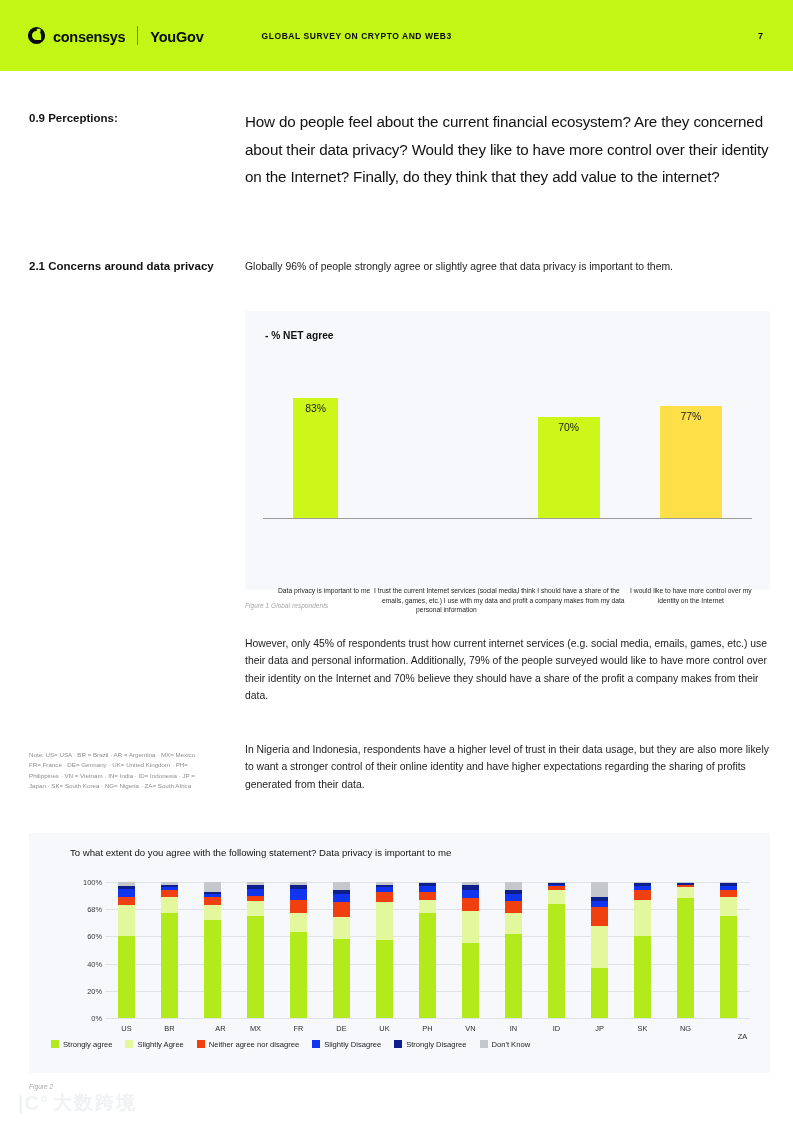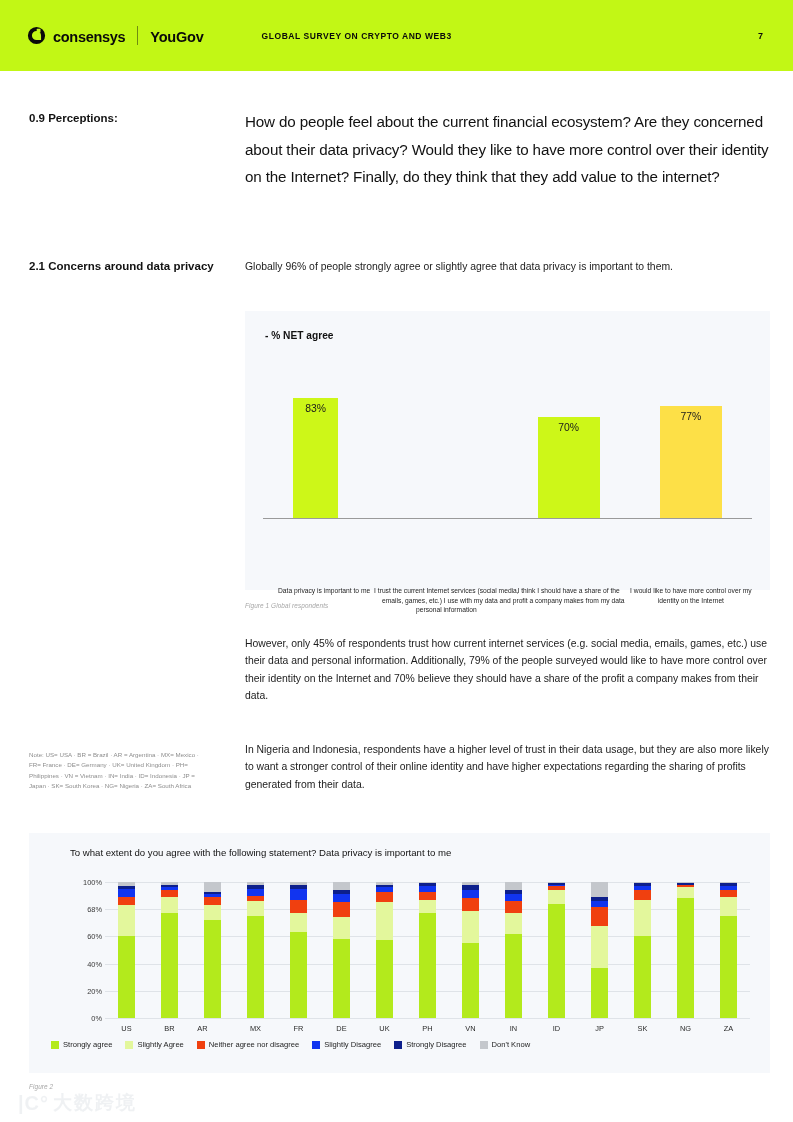--- a/index.html
+++ b/index.html
@@ -234,21 +234,21 @@
   }
 
   .fig2-legend {
     position: absolute;
     left: 22px; top: 207px;
     display: flex;
     align-items: center;
     gap: 13px;
     flex-wrap: nowrap;
   }
-  .legend-item { display: flex; align-items: flex-end; }
+  .legend-item { display: flex; align-items: flex-start; }
   .legend-swatch {
     width: 8px; height: 8px;
     margin-right: 4px;
     flex: none;
   }
   .legend-text {
     font-size: 7.6px;
     color: #1e1e1e;
     white-space: nowrap;
   }
@@ -371,21 +371,21 @@
       </div>
       <div class="x-tick" style="left: 43px; width: 43px;">BR</div>
       <div class="s-col" style="left: 99px; width: 17px;">
         <div class="s-seg" style="height: 97.92px; background: rgb(179, 234, 28);"></div>
         <div class="s-seg" style="height: 14.96px; background: rgb(227, 247, 156);"></div>
         <div class="s-seg" style="height: 8.16px; background: rgb(240, 64, 15);"></div>
         <div class="s-seg" style="height: 2.72px; background: rgb(17, 52, 240);"></div>
         <div class="s-seg" style="height: 2.72px; background: rgb(13, 31, 140);"></div>
         <div class="s-seg" style="height: 9.52px; background: rgb(196, 199, 204);"></div>
       </div>
-      <div class="x-tick" style="left: 76px; width: 43px;">AR</div>
+      <div class="x-tick" style="left: 94px; width: 43px;">AR</div>
       <div class="s-col" style="left: 142px; width: 17px;">
         <div class="s-seg" style="height: 102px; background: rgb(179, 234, 28);"></div>
         <div class="s-seg" style="height: 14.96px; background: rgb(227, 247, 156);"></div>
         <div class="s-seg" style="height: 5.44px; background: rgb(240, 64, 15);"></div>
         <div class="s-seg" style="height: 6.8px; background: rgb(17, 52, 240);"></div>
         <div class="s-seg" style="height: 4.08px; background: rgb(13, 31, 140);"></div>
         <div class="s-seg" style="height: 2.72px; background: rgb(196, 199, 204);"></div>
       </div>
       <div class="x-tick" style="left: 129px; width: 43px;">MX</div>
       <div class="s-col" style="left: 185px; width: 17px;">
@@ -478,21 +478,21 @@
       </div>
       <div class="x-tick" style="left: 559px; width: 43px;">NG</div>
       <div class="s-col" style="left: 615px; width: 17px;">
         <div class="s-seg" style="height: 102px; background: rgb(179, 234, 28);"></div>
         <div class="s-seg" style="height: 19.04px; background: rgb(227, 247, 156);"></div>
         <div class="s-seg" style="height: 6.8px; background: rgb(240, 64, 15);"></div>
         <div class="s-seg" style="height: 4.08px; background: rgb(17, 52, 240);"></div>
         <div class="s-seg" style="height: 2.72px; background: rgb(13, 31, 140);"></div>
         <div class="s-seg" style="height: 1.36px; background: rgb(196, 199, 204);"></div>
       </div>
-      <div class="x-tick" style="left: 602px; width: 43px;">ZA</div>
+      <div class="x-tick" style="left: 616px; width: 43px; margin-top: 8px;">ZA</div>
     </div>
   <div class="fig2-legend" id="fig2-legend">
       <div class="legend-item">
         <span class="legend-swatch" style="background: rgb(179, 234, 28);"></span>
         <span class="legend-text">Strongly agree</span>
       </div>
       <div class="legend-item">
         <span class="legend-swatch" style="background: rgb(227, 247, 156);"></span>
         <span class="legend-text">Slightly Agree</span>
       </div>

